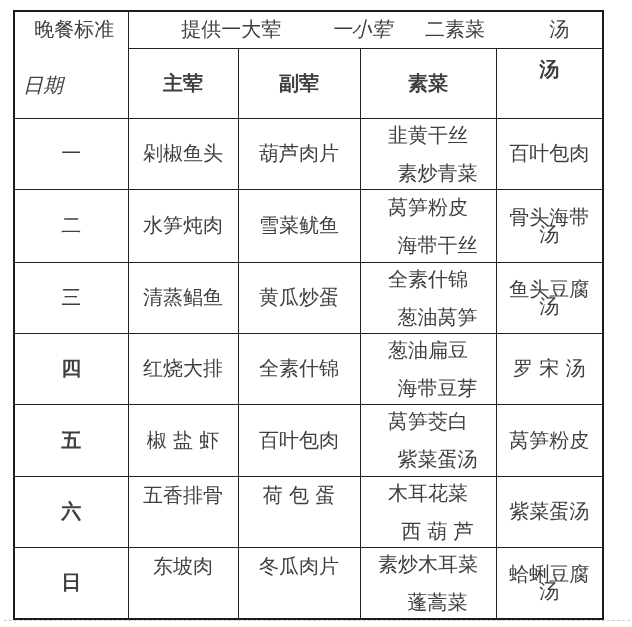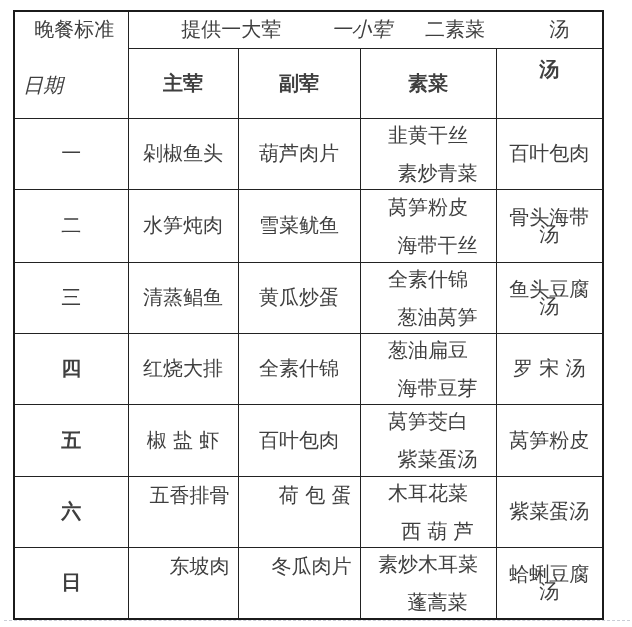--- a/index.html
+++ b/index.html
@@ -72,21 +72,21 @@
   
   td.c-soup {
     vertical-align: top;
     text-align: left;
     padding: 9px 2px 0 7px;
   }
   .veg-line { line-height: 16px; }
   .veg-line + .veg-line { margin-top: 22px; margin-left: 19px; }
 
   tr.top-align-row td.c-main,
-  tr.top-align-row td.c-sub { vertical-align: top; padding-top: 10px; text-align: right; }
+  tr.top-align-row td.c-sub { vertical-align: top; padding-top: 10px; }
 
   td.c-day.bold-day { font-weight: bold; }
 
   .bottom-dashed {
     position: absolute;
     left: 4px;
     top: 620px;
     width: 626px;
     border-top: 1px dashed var(--dashed);
   }

